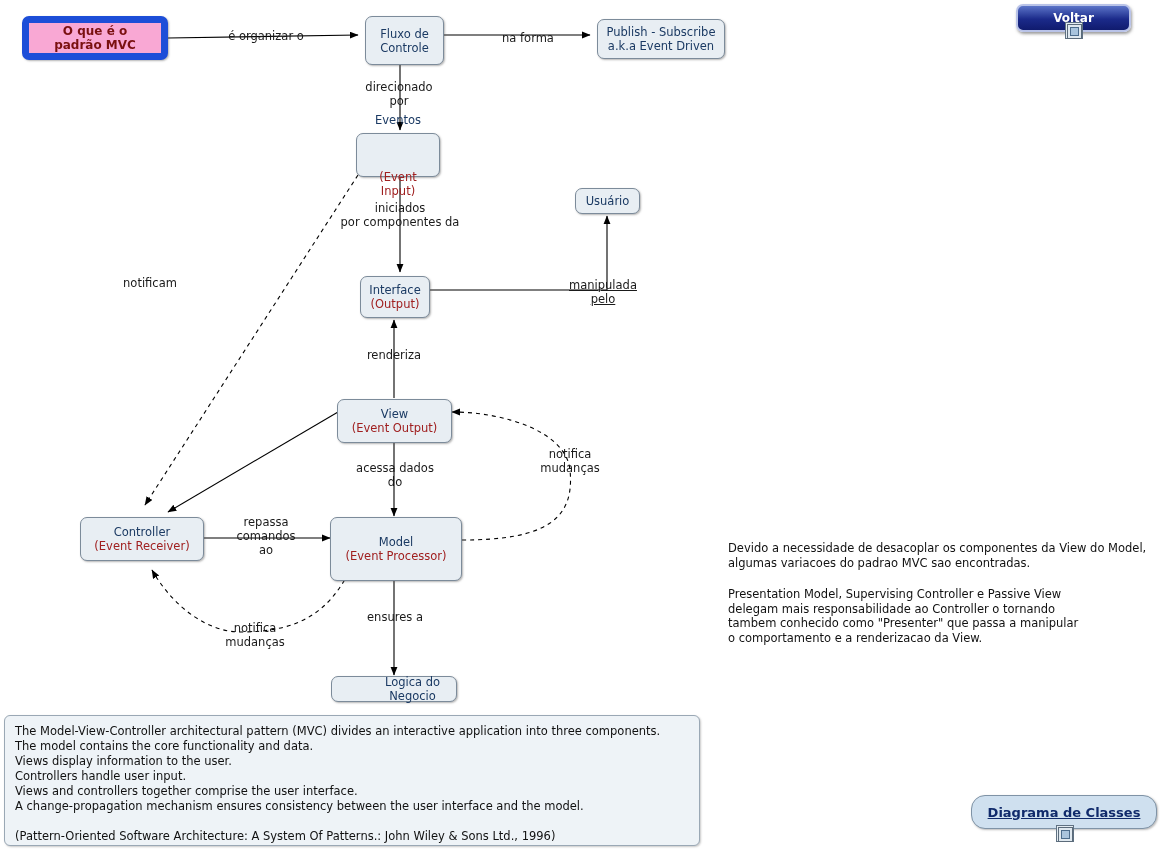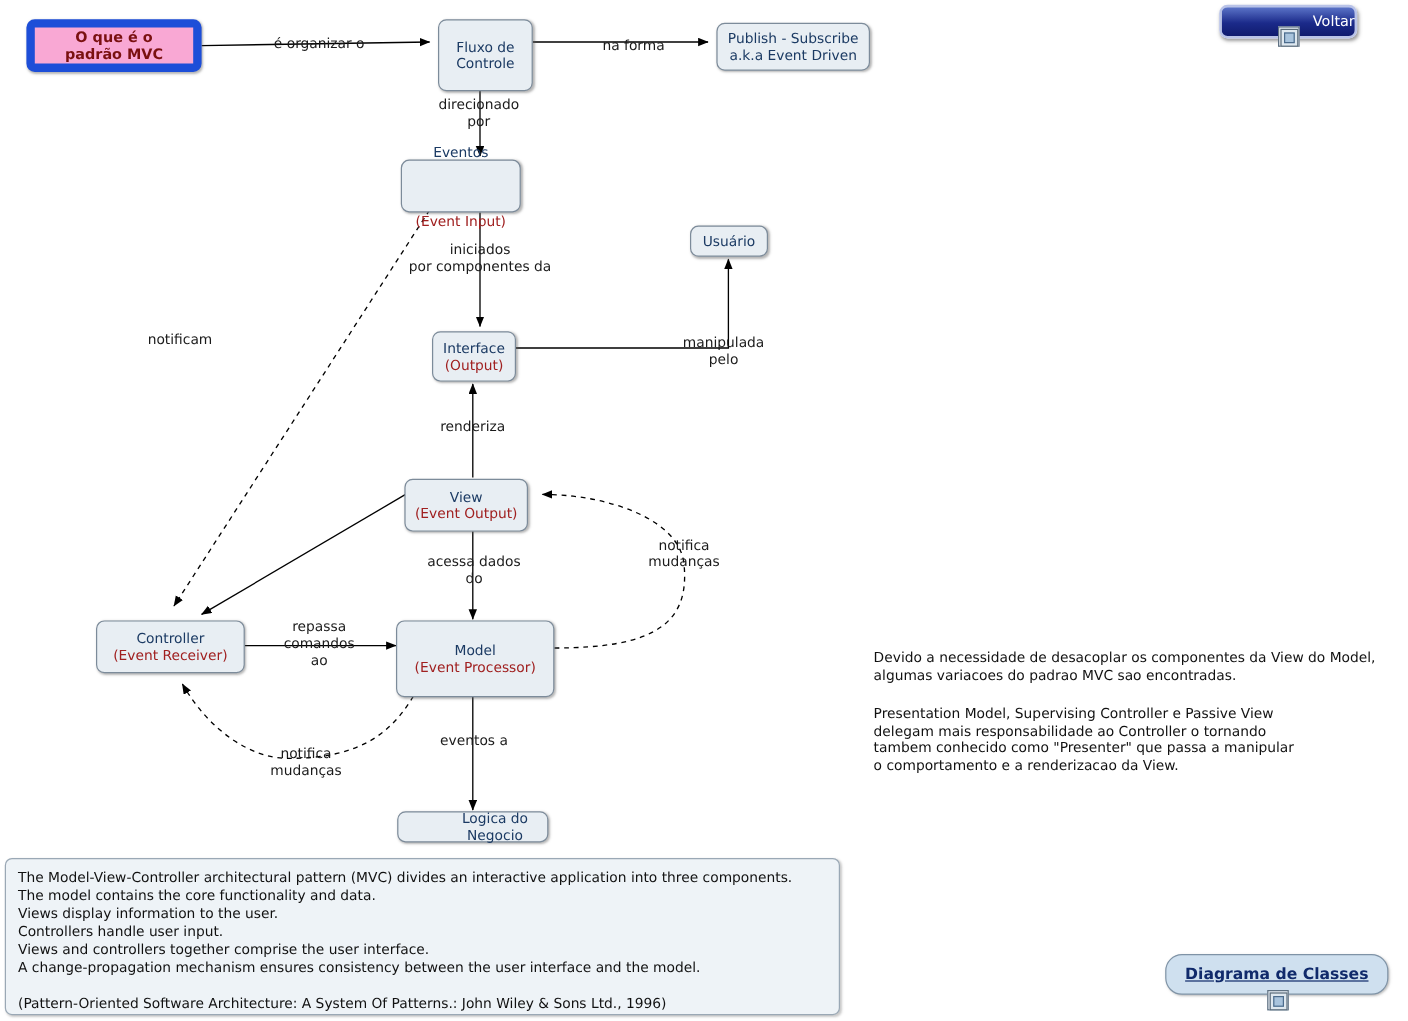--- a/index.html
+++ b/index.html
@@ -92,24 +92,23 @@
     display: flex;
     flex-direction: column;
     align-items: center;
     justify-content: center;
     cursor: pointer;
   }
   .btn-voltar {
     background: linear-gradient(#5b74c8, #1b2a8a 55%, #101b6e);
     border: 2px solid #b9c3e8;
     color: #ffffff;
-    font-weight: normal;
+    font-weight: bold;
     font-size: 12px;
     box-shadow: 1px 2px 3px rgba(60,60,60,0.5);
-    align-items: flex-end;
   }
   .btn-classes {
     background: #cfe0ef;
     border: 1px solid #7f93a6;
     color: #102a6b;
     font-weight: bold;
     font-size: 13px;
     text-decoration: underline;
     box-shadow: 1px 1px 2px rgba(120,120,120,0.5);
   }
@@ -175,45 +174,45 @@
 
       <path d="M394,566 L394,675" marker-end="url(#ah)"></path>
     </g>
   </svg>
 
   <div class="node accent" style="left:22px; top:16px; width:146px; height:44px;">
     <span>O que é o</span>
     <span>padrão MVC</span>
   </div>
 
-  <div class="node" style="left:365px; top:16px; width:79px; height:60px;">
+  <div class="node" style="left:365px; top:16px; width:79px; height:49px;">
     <span>Fluxo de</span>
     <span>Controle</span>
   </div>
 
   <div class="node" style="left:597px; top:19px; width:128px; height:40px;">
     <span>Publish - Subscribe</span>
     <span>a.k.a Event Driven</span>
   </div>
 
-  <div class="node" style="left:334px; top:133px; width:100px; height:44px;gap:43px;">
+  <div class="node" style="left:356px; top:133px; width:84px; height:44px;gap:43px;">
     <span>Eventos</span>
     <span class="l2">(Event Input)</span>
   </div>
 
   <div class="node" style="left:575px; top:188px; width:65px; height:26px;">
     <span>Usuário</span>
   </div>
 
   <div class="node" style="left:360px; top:276px; width:70px; height:42px;">
     <span>Interface</span>
     <span class="l2">(Output)</span>
   </div>
 
-  <div class="node" style="left:337px; top:399px; width:103px; height:44px;justify-content:center;">
+  <div class="node" style="left:337px; top:399px; width:115px; height:44px;justify-content:center;">
     <span>View</span>
     <span class="l2">(Event Output)</span>
   </div>
 
   <div class="node" style="left:80px; top:517px; width:124px; height:44px;">
     <span>Controller</span>
     <span class="l2">(Event Receiver)</span>
   </div>
 
   <div class="node" style="left:330px; top:517px; width:132px; height:64px;">
@@ -225,33 +224,33 @@
     <span>Logica do Negocio</span>
   </div>
 
   <div class="label" style="left:206px; top:29px; width:120px;">é organizar o</div>
   <div class="label" style="left:483px; top:31px; width:90px;">na forma</div>
   <div class="label" style="left:343px; top:80px; width:112px;">direcionado
 por</div>
   <div class="label" style="left:330px; top:201px; width:140px;">iniciados
 por componentes da</div>
   <div class="label" style="left:104px; top:276px; width:92px;">notificam</div>
-  <div class="label" style="left:553px; top:278px; width:100px;">manipulada
+  <div class="label" style="left:553px; top:278px; width:100px;text-decoration:underline;">manipulada
 pelo</div>
   <div class="label" style="left:344px; top:348px; width:100px;">renderiza</div>
   <div class="label" style="left:340px; top:461px; width:110px;">acessa dados
 do</div>
   <div class="label" style="left:520px; top:447px; width:100px;">notifica
 mudanças</div>
   <div class="label" style="left:220px; top:515px; width:92px;">repassa
 comandos
 ao</div>
   <div class="label" style="left:205px; top:621px; width:100px;">notifica
 mudanças</div>
-  <div class="label" style="left:345px; top:610px; width:100px;">eventos a</div>
+  <div class="label" style="left:345px; top:610px; width:100px;">ensures a</div>
 
   <div class="note" style="left:728px; top:541px; width:440px;">Devido a necessidade de desacoplar os componentes da View do Model,
 algumas variacoes do padrao MVC sao encontradas.</div>
   <div class="note" style="left:728px; top:587px; width:440px;">Presentation Model, Supervising Controller e Passive View
 delegam mais responsabilidade ao Controller o tornando
 tambem conhecido como "Presenter" que passa a manipular
 o comportamento e a renderizacao da View.</div>
 
   <div class="panel" style="left:4px; top:715px; width:696px; height:131px;">The Model-View-Controller architectural pattern (MVC) divides an interactive application into three components.
 The model contains the core functionality and data.

